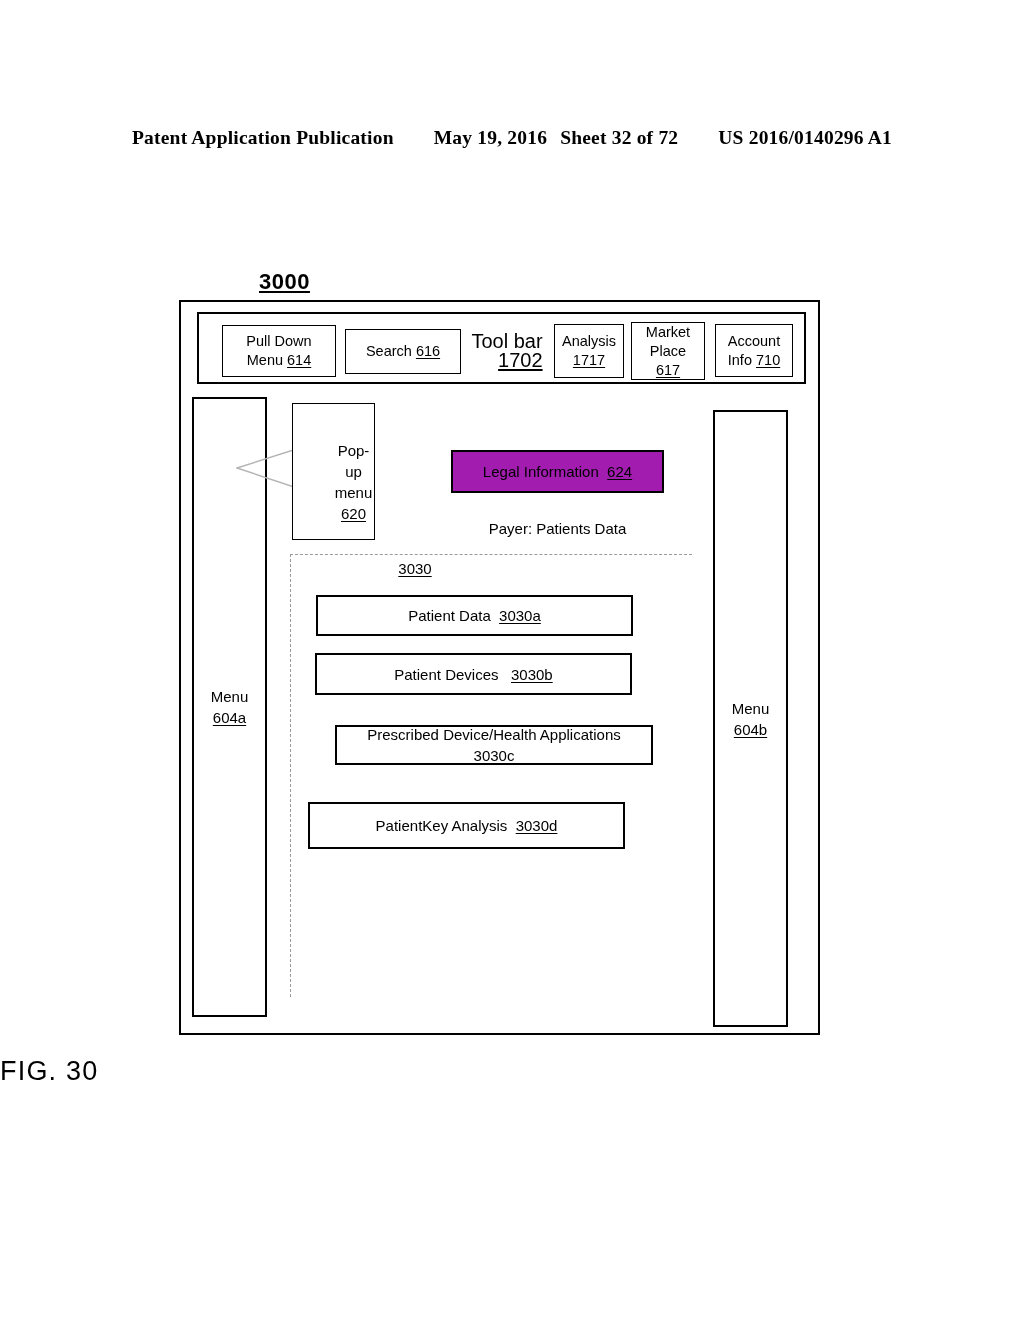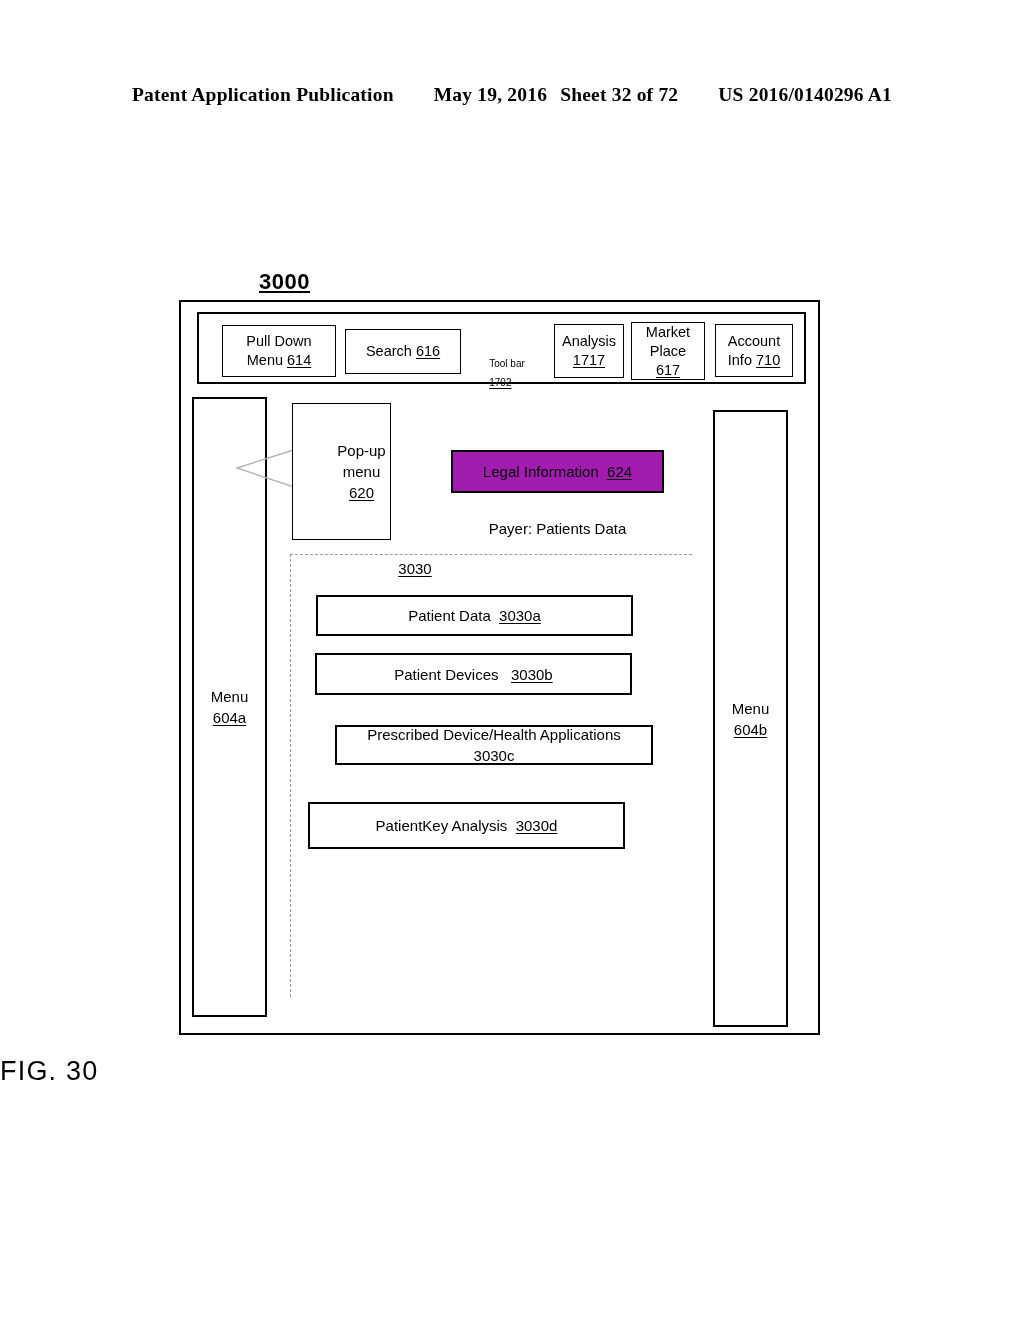--- a/index.html
+++ b/index.html
@@ -22,21 +22,21 @@
     left: 0;
     top: 84px;
     width: 1024px;
     text-align: center;
     font-family: "Liberation Serif", serif;
     font-weight: bold;
     font-size: 19.5px;
     letter-spacing: 0.2px;
     white-space: nowrap;
   }
-  .pub-header .seg { display: inline-block; }
+  .pub-header .seg { display: inline-block; margin-top: 43px; }
   .gap-lg { display: inline-block; width: 40px; }
   .gap-sm { display: inline-block; width: 13px; }
 
   
   .fig-tag {
     position: absolute;
     left: 259px;
     top: 269px;
     font-size: 22px;
     font-weight: bold;
@@ -77,24 +77,23 @@
     text-align: center;
     font-size: 14.5px;
     line-height: 19px;
     background: #fff;
   }
   .tb-plain {
     position: absolute;
     display: flex;
     align-items: center;
     justify-content: center;
-    text-align: left;
-    font-size: 10px;
+    text-align: right;
+    font-size: 20px;
     line-height: 19px;
-    margin-top: 22px;
   }
   .tb-pulldown { left: 23px;  top: 11px; width: 114px; height: 52px; }
   .tb-search   { left: 146px; top: 15px; width: 116px; height: 45px; }
   .tb-toolbar  { left: 270px; top: 11px; width: 76px;  height: 52px; }
   .tb-analysis { left: 355px; top: 10px; width: 70px;  height: 54px; }
   .tb-market   { left: 432px; top: 8px;  width: 74px;  height: 58px; }
   .tb-account  { left: 516px; top: 10px; width: 78px;  height: 53px; }
 
   .u { text-decoration: underline; text-underline-offset: 1.5px; }
 
@@ -112,21 +111,21 @@
     background: #fff;
   }
   .menu-left  { left: 11px;  top: 95px;  width: 75px; height: 620px; }
   .menu-right { left: 532px; top: 108px; width: 75px; height: 617px; }
 
   
   .popup-menu {
     position: absolute;
     left: 111px;
     top: 101px;
-    width: 99px;
+    width: 83px;
     height: 137px;
     border: 1.8px solid #000;
     box-sizing: border-box;
     display: flex;
     align-items: flex-start;
     justify-content: center;
     padding-top: 36px;
     text-align: center;
     font-size: 15px;
     line-height: 21px;

